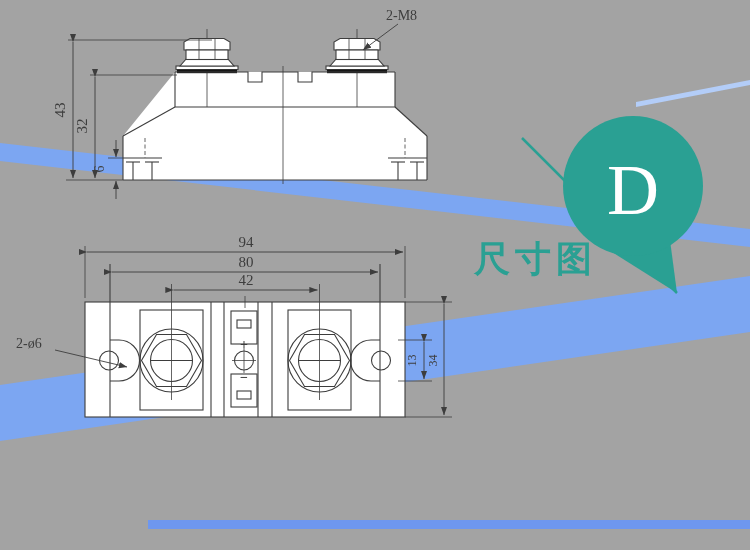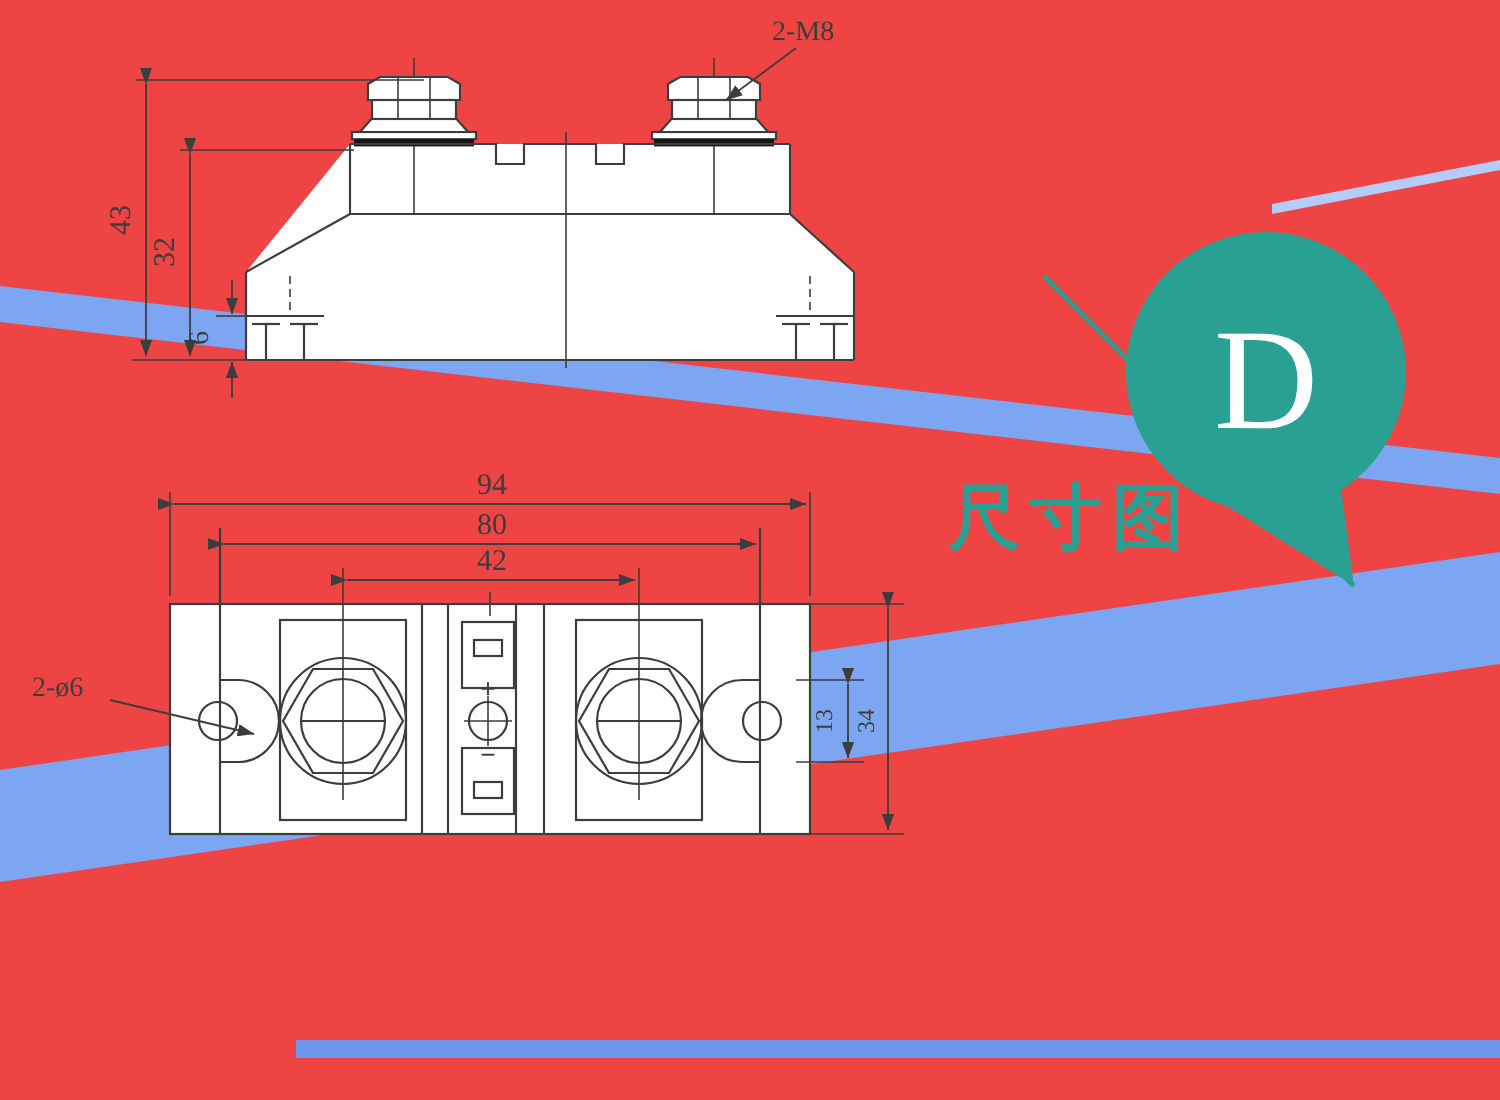--- a/index.html
+++ b/index.html
@@ -1,16 +1,16 @@
 <!DOCTYPE html>
 <html><head>
 <meta charset="utf-8">
 <style>
   html,body{margin:0;padding:0;background:#ffffff;}
-  #stage{position:relative;width:750px;height:550px;background:#ef4444;overflow:hidden;
+  #stage{position:relative;width:750px;height:550px;background:#a3a3a3;overflow:hidden;
          font-family:"Liberation Serif", serif;}
   svg text{user-select:none;}
   .dimtxt{font-family:"Liberation Serif", serif; fill:#3d3d3d;}
   .ln{stroke:#3d3d3d; fill:none; stroke-width:1.1;}
   .thin{stroke:#3d3d3d; fill:none; stroke-width:0.8;}
   .dim{stroke:#3d3d3d; fill:none; stroke-width:0.9;}
   .fillw{fill:#ffffff;}
   .caption{font-family:"Liberation Sans", sans-serif; font-weight:bold; letter-spacing:5px;}
   .badgeD{font-family:"Liberation Serif", serif;}
 </style>

